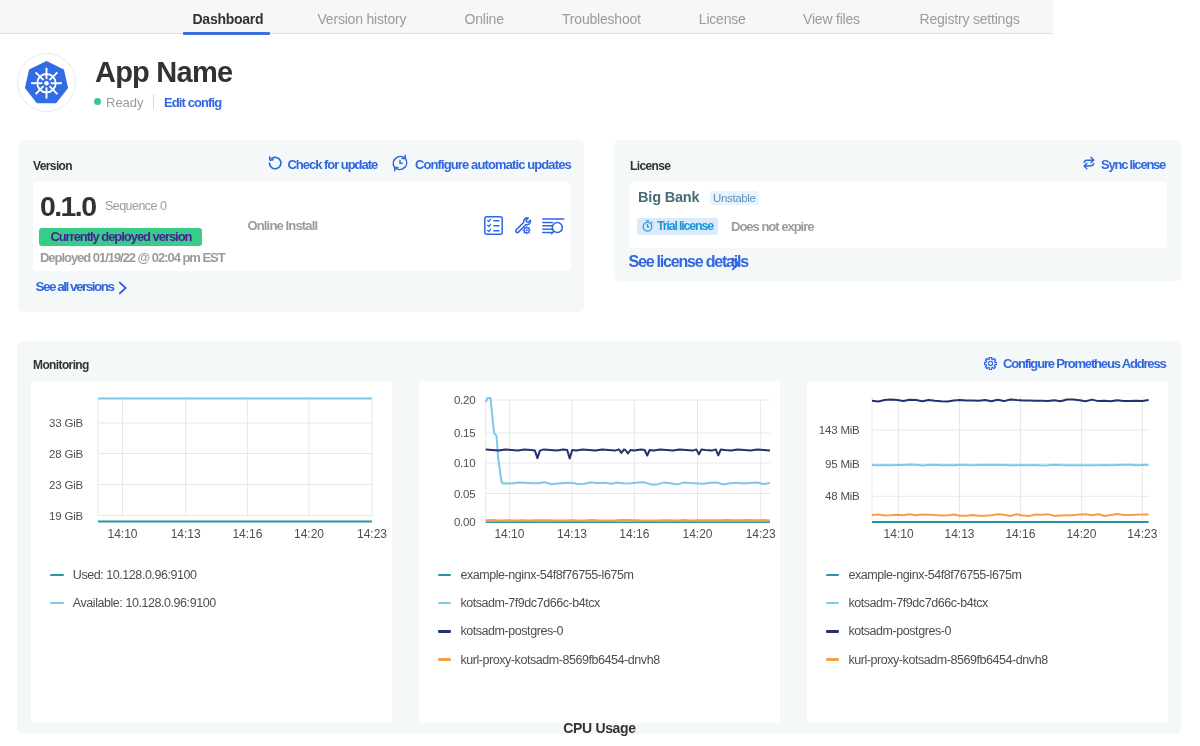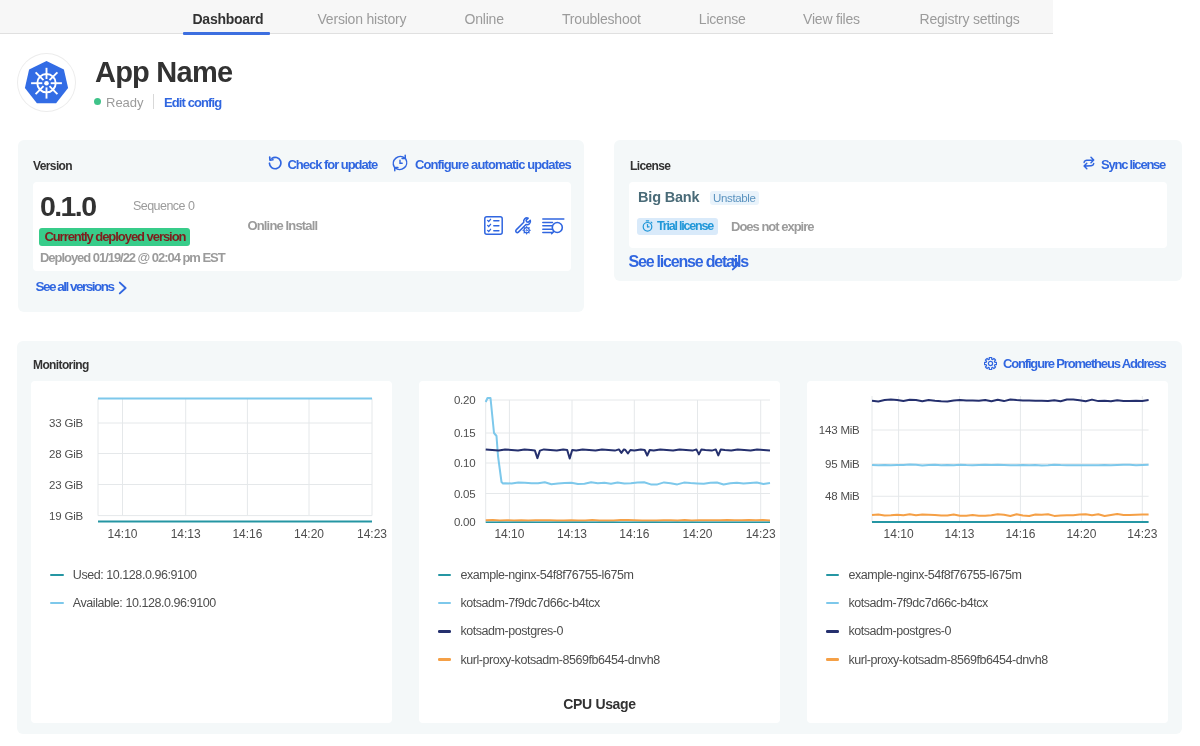--- a/index.html
+++ b/index.html
@@ -18,22 +18,22 @@
 .ready { position:absolute; left:106px; top:96.3px; font-size:13px; color:#9b9b9b; line-height:13px; }
 .sep { position:absolute; left:152.5px; top:94px; width:1.5px; height:15px; background:#d8d8d8; }
 .editcfg { position:absolute; left:164px; top:96.3px; font-size:13px; font-weight:700; color:#3066e0; letter-spacing:-0.9px; line-height:13px; }
 
 .gcard { position:absolute; background:#f4f8f9; border-radius:6px; }
 .wcard { position:absolute; background:#ffffff; border-radius:4px; }
 .ctitle { position:absolute; font-size:12px; font-weight:700; color:#323232; letter-spacing:-0.62px; line-height:16px; white-space:nowrap; }
 .blink { position:absolute; font-size:13px; font-weight:700; color:#3066e0; letter-spacing:-1.0px; line-height:13px; white-space:nowrap; }
 
 .vver { position:absolute; left:40px; top:191.6px; font-size:28.5px; font-weight:700; color:#323232; letter-spacing:-1.6px; line-height:28.5px; }
-.vseq { position:absolute; left:105px; top:199.7px; font-size:12.5px; color:#9b9b9b; letter-spacing:-0.54px; line-height:12.5px;margin-left:28px; }
-.badge-green { position:absolute; left:39.4px; top:228px; height:17.5px; background:#38cc8a; color:#7f1d1d; font-size:13px; font-weight:700; letter-spacing:-1.05px; border-radius:3px; padding:0 5px; line-height:17.5px; }
+.vseq { position:absolute; left:105px; top:199.7px; font-size:12.5px; color:#9b9b9b; letter-spacing:-0.54px; line-height:12.5px; }
+.badge-green { position:absolute; left:39.4px; top:228px; height:17.5px; background:#38cc8a; color:#4c1d95; font-size:13px; font-weight:700; letter-spacing:-1.05px; border-radius:3px; padding:0 11px; line-height:17.5px; }
 .vdeployed { position:absolute; left:40px; top:251.3px; font-size:13px; color:#9b9b9b; font-weight:700; letter-spacing:-1.04px; line-height:13px; }
 .vonline { position:absolute; left:247.5px; top:219.2px; font-size:13px; color:#9b9b9b; font-weight:700; letter-spacing:-0.85px; line-height:13px; }
 
 .bigbank { position:absolute; left:638px; top:190px; font-size:14.5px; font-weight:700; color:#4a6b78; letter-spacing:-0.18px; line-height:14.5px; }
 .badge-chan { position:absolute; left:709.5px; top:190.5px; height:14px; background:#e9f3fb; color:#5b93bf; font-size:11.5px; letter-spacing:-0.35px; border-radius:3px; padding:0 3.5px; line-height:14px; }
 .badge-trial { position:absolute; left:636.5px; top:218px; height:16.5px; background:#d9eafa; color:#2197d8; font-size:12.5px; font-weight:700; letter-spacing:-1.2px; border-radius:3px; padding:0 5.5px; line-height:16.5px; display:flex; align-items:center; }
 .badge-trial svg { margin-right:4px; }
 .noexpire { position:absolute; left:731px; top:219.7px; font-size:13px; color:#9b9b9b; font-weight:700; letter-spacing:-1.0px; line-height:13px; }
 
 .chart-title { position:absolute; font-size:14px; font-weight:700; color:#323232; width:361px; text-align:center; letter-spacing:-0.33px; }
@@ -289,14 +289,14 @@
     <div class="row"><span class="dash" style="background:#25306e;"></span>kotsadm-postgres-0</div>
     <div class="row"><span class="dash" style="background:#f5a046;"></span>kurl-proxy-kotsadm-8569fb6454-dnvh8</div>
   </div>
   <div class="legend" style="left:825.9px; top:568px;">
     <div class="row"><span class="dash" style="background:#2596a3;"></span>example-nginx-54f8f76755-l675m</div>
     <div class="row"><span class="dash" style="background:#7dc8eb;"></span>kotsadm-7f9dc7d66c-b4tcx</div>
     <div class="row"><span class="dash" style="background:#25306e;"></span>kotsadm-postgres-0</div>
     <div class="row"><span class="dash" style="background:#f5a046;"></span>kurl-proxy-kotsadm-8569fb6454-dnvh8</div>
   </div>
 
-  <div class="chart-title" style="left:419px; top:696px;">CPU Usage</div>
+  <div class="chart-title" style="left:419px; top:720px;">CPU Usage</div>
 </div>
 
 </body></html>

